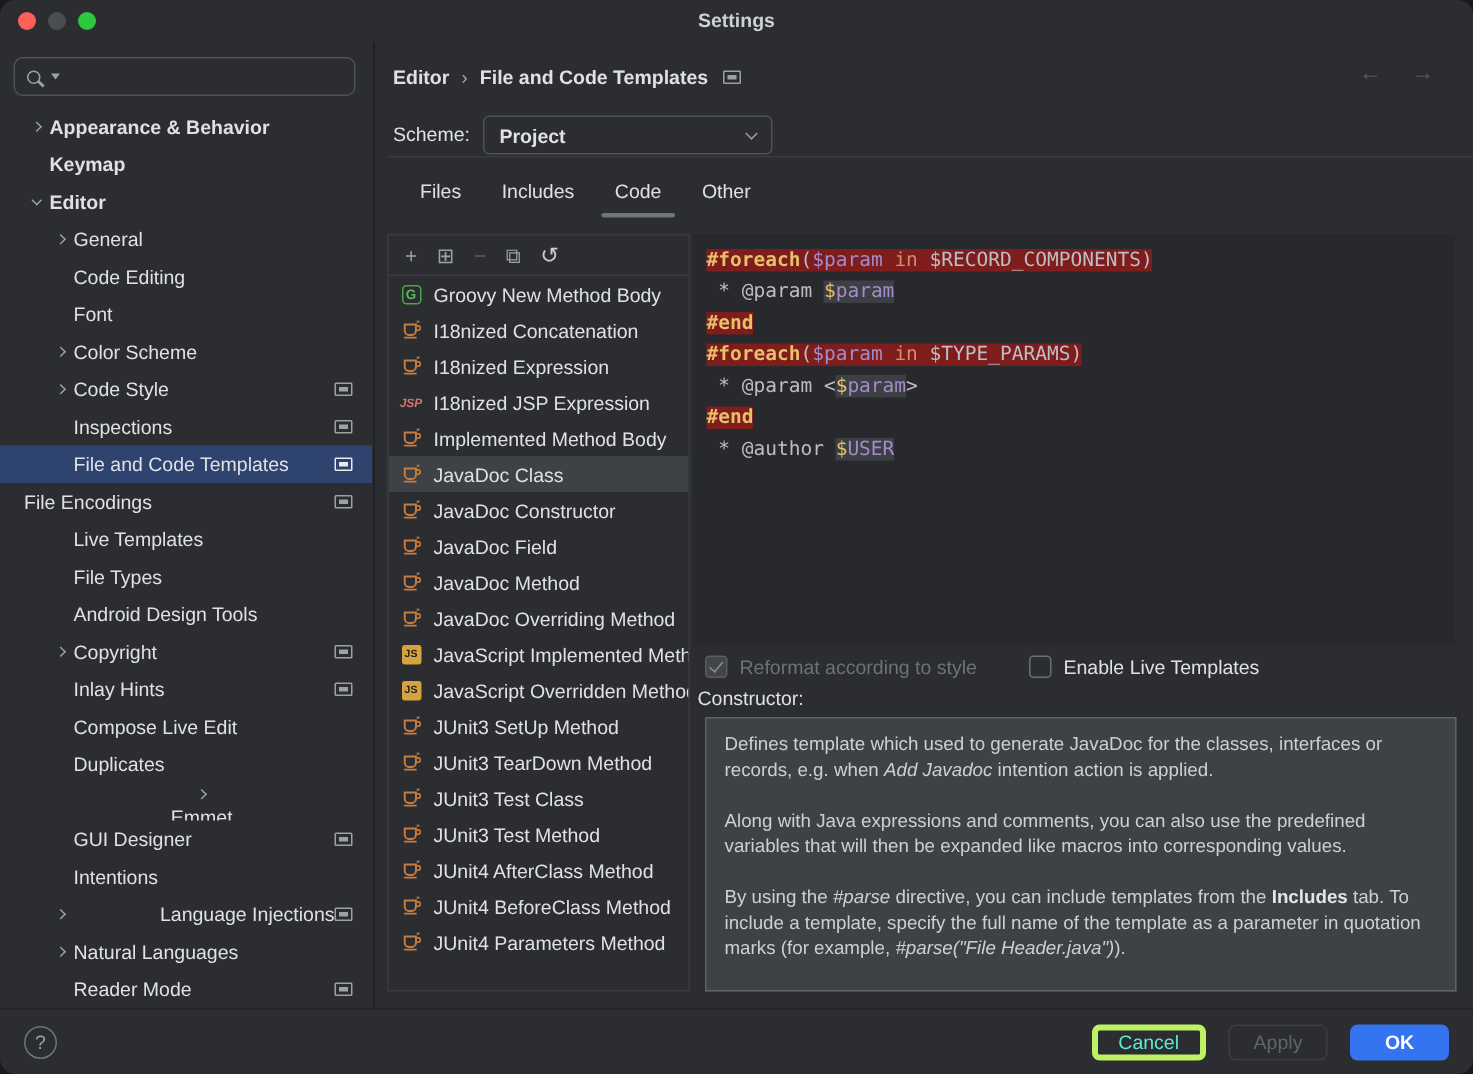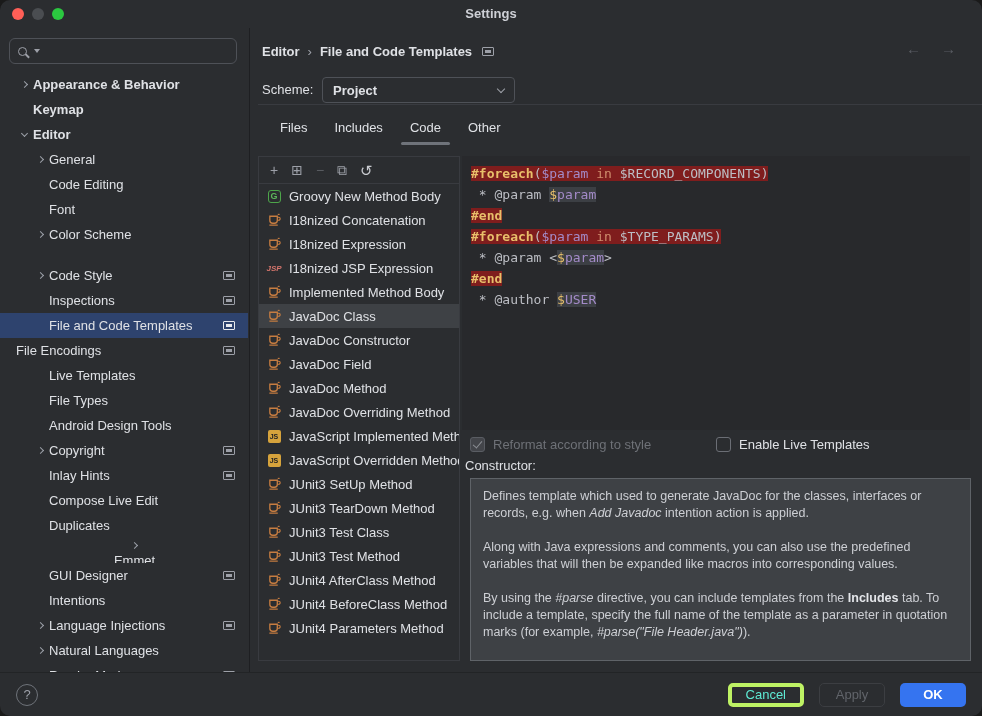--- a/index.html
+++ b/index.html
@@ -110,21 +110,21 @@
   .linehl { background:#7f1d1d; }
   .tok-d { color:#E8BF6A; font-weight:bold; }
   .tok-p { color:#BCBEC4; }
   .tok-v { color:#A48BC9; }
   .tok-o { color:#CF8E6D; }
   .tok-g { color:#E8BF6A; }
   .chip { background:#3C3F44; }
   
   .opt { position:absolute; top:409px; display:flex; align-items:center; gap:8px; }
   .opt1 { left:219px; color:#6E7177; }
-  .opt2 { left:465px; }
+  .opt2 { left:435px; }
   .cbx { width:15px; height:15px; border-radius:3px; flex:0 0 15px; position:relative; }
   .cbx.checked-disabled { background:#43454A; border:1px solid #5A5D63; }
   .cbx.checked-disabled::after { content:""; position:absolute; left:4px; top:1px;
     width:4px; height:8px; border-right:1.6px solid #8B8E94;
     border-bottom:1.6px solid #8B8E94; transform:rotate(40deg); }
   .cbx.unchecked { border:1px solid #6B6E75; background:transparent; }
   
   .desc-label { position:absolute; left:214px; top:430px; color:#DFE1E5; }
   .desc-box { position:absolute; left:219px; top:450px; width:501px; height:183px;
     background:#3E4145; border:1px solid #5F6368; padding:9px 12px; overflow:hidden;
@@ -183,21 +183,21 @@
         <div class="tree-row" style="padding-left: 33px;">
           <span class="chev-box"></span>
           <span class="tree-label">Font</span>
         </div>
         <div class="tree-row" style="padding-left: 33px;">
           <span class="chev-box">
             <span class="chev right"></span>
           </span>
           <span class="tree-label">Color Scheme</span>
         </div>
-        <div class="tree-row" style="padding-left: 33px; margin-top: 16px;">
+        <div class="tree-row" style="padding-left: 33px;">
           <span class="chev-box">
             <span class="chev right"></span>
           </span>
           <span class="tree-label">Code Style</span>
           <span class="monitor"></span>
         </div>
         <div class="tree-row" style="padding-left: 33px;">
           <span class="chev-box"></span>
           <span class="tree-label">Inspections</span>
           <span class="monitor"></span>
@@ -252,21 +252,21 @@
         </div>
         <div class="tree-row" style="padding-left: 33px;">
           <span class="chev-box"></span>
           <span class="tree-label">GUI Designer</span>
           <span class="monitor"></span>
         </div>
         <div class="tree-row" style="padding-left: 33px;">
           <span class="chev-box"></span>
           <span class="tree-label">Intentions</span>
         </div>
-        <div class="tree-row" style="padding-left: 33px;">
+        <div class="tree-row" style="padding-left: 33px; text-align: right;">
           <span class="chev-box">
             <span class="chev right"></span>
           </span>
           <span class="tree-label">Language Injections</span>
           <span class="monitor"></span>
         </div>
         <div class="tree-row" style="padding-left: 33px;">
           <span class="chev-box">
             <span class="chev right"></span>
           </span>

